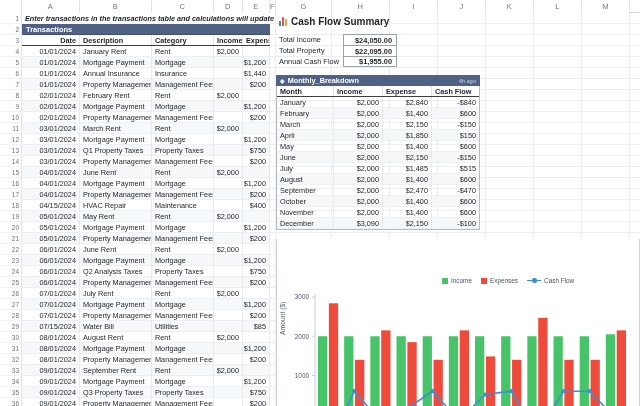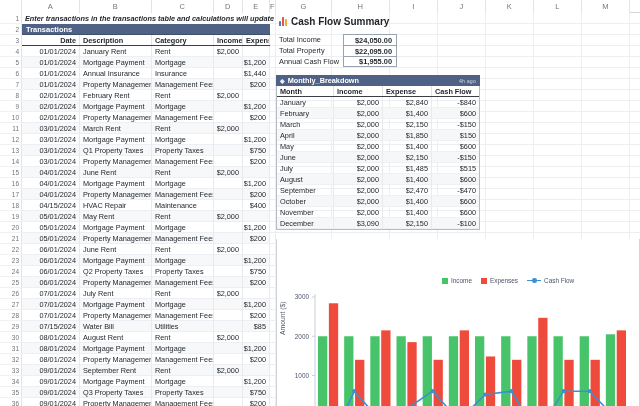--- a/index.html
+++ b/index.html
@@ -963,21 +963,21 @@
         </div>
         <div class="trow alt">
           <div class="td c-date">06/01/2024</div>
           <div class="td c-desc">Mortgage Payment</div>
           <div class="td c-cat">Mortgage</div>
           <div class="td c-inc right"></div>
           <div class="td c-exp right">$1,200</div>
         </div>
         <div class="trow plain">
           <div class="td c-date">06/01/2024</div>
-          <div class="td c-desc">Q2 Property Taxes</div>
+          <div class="td c-desc">Q2 Analysis Taxes</div>
           <div class="td c-cat">Property Taxes</div>
           <div class="td c-inc right"></div>
           <div class="td c-exp right">$750</div>
         </div>
         <div class="trow alt">
           <div class="td c-date">06/01/2024</div>
           <div class="td c-desc">Property Management</div>
           <div class="td c-cat">Management Fees</div>
           <div class="td c-inc right"></div>
           <div class="td c-exp right">$200</div>

